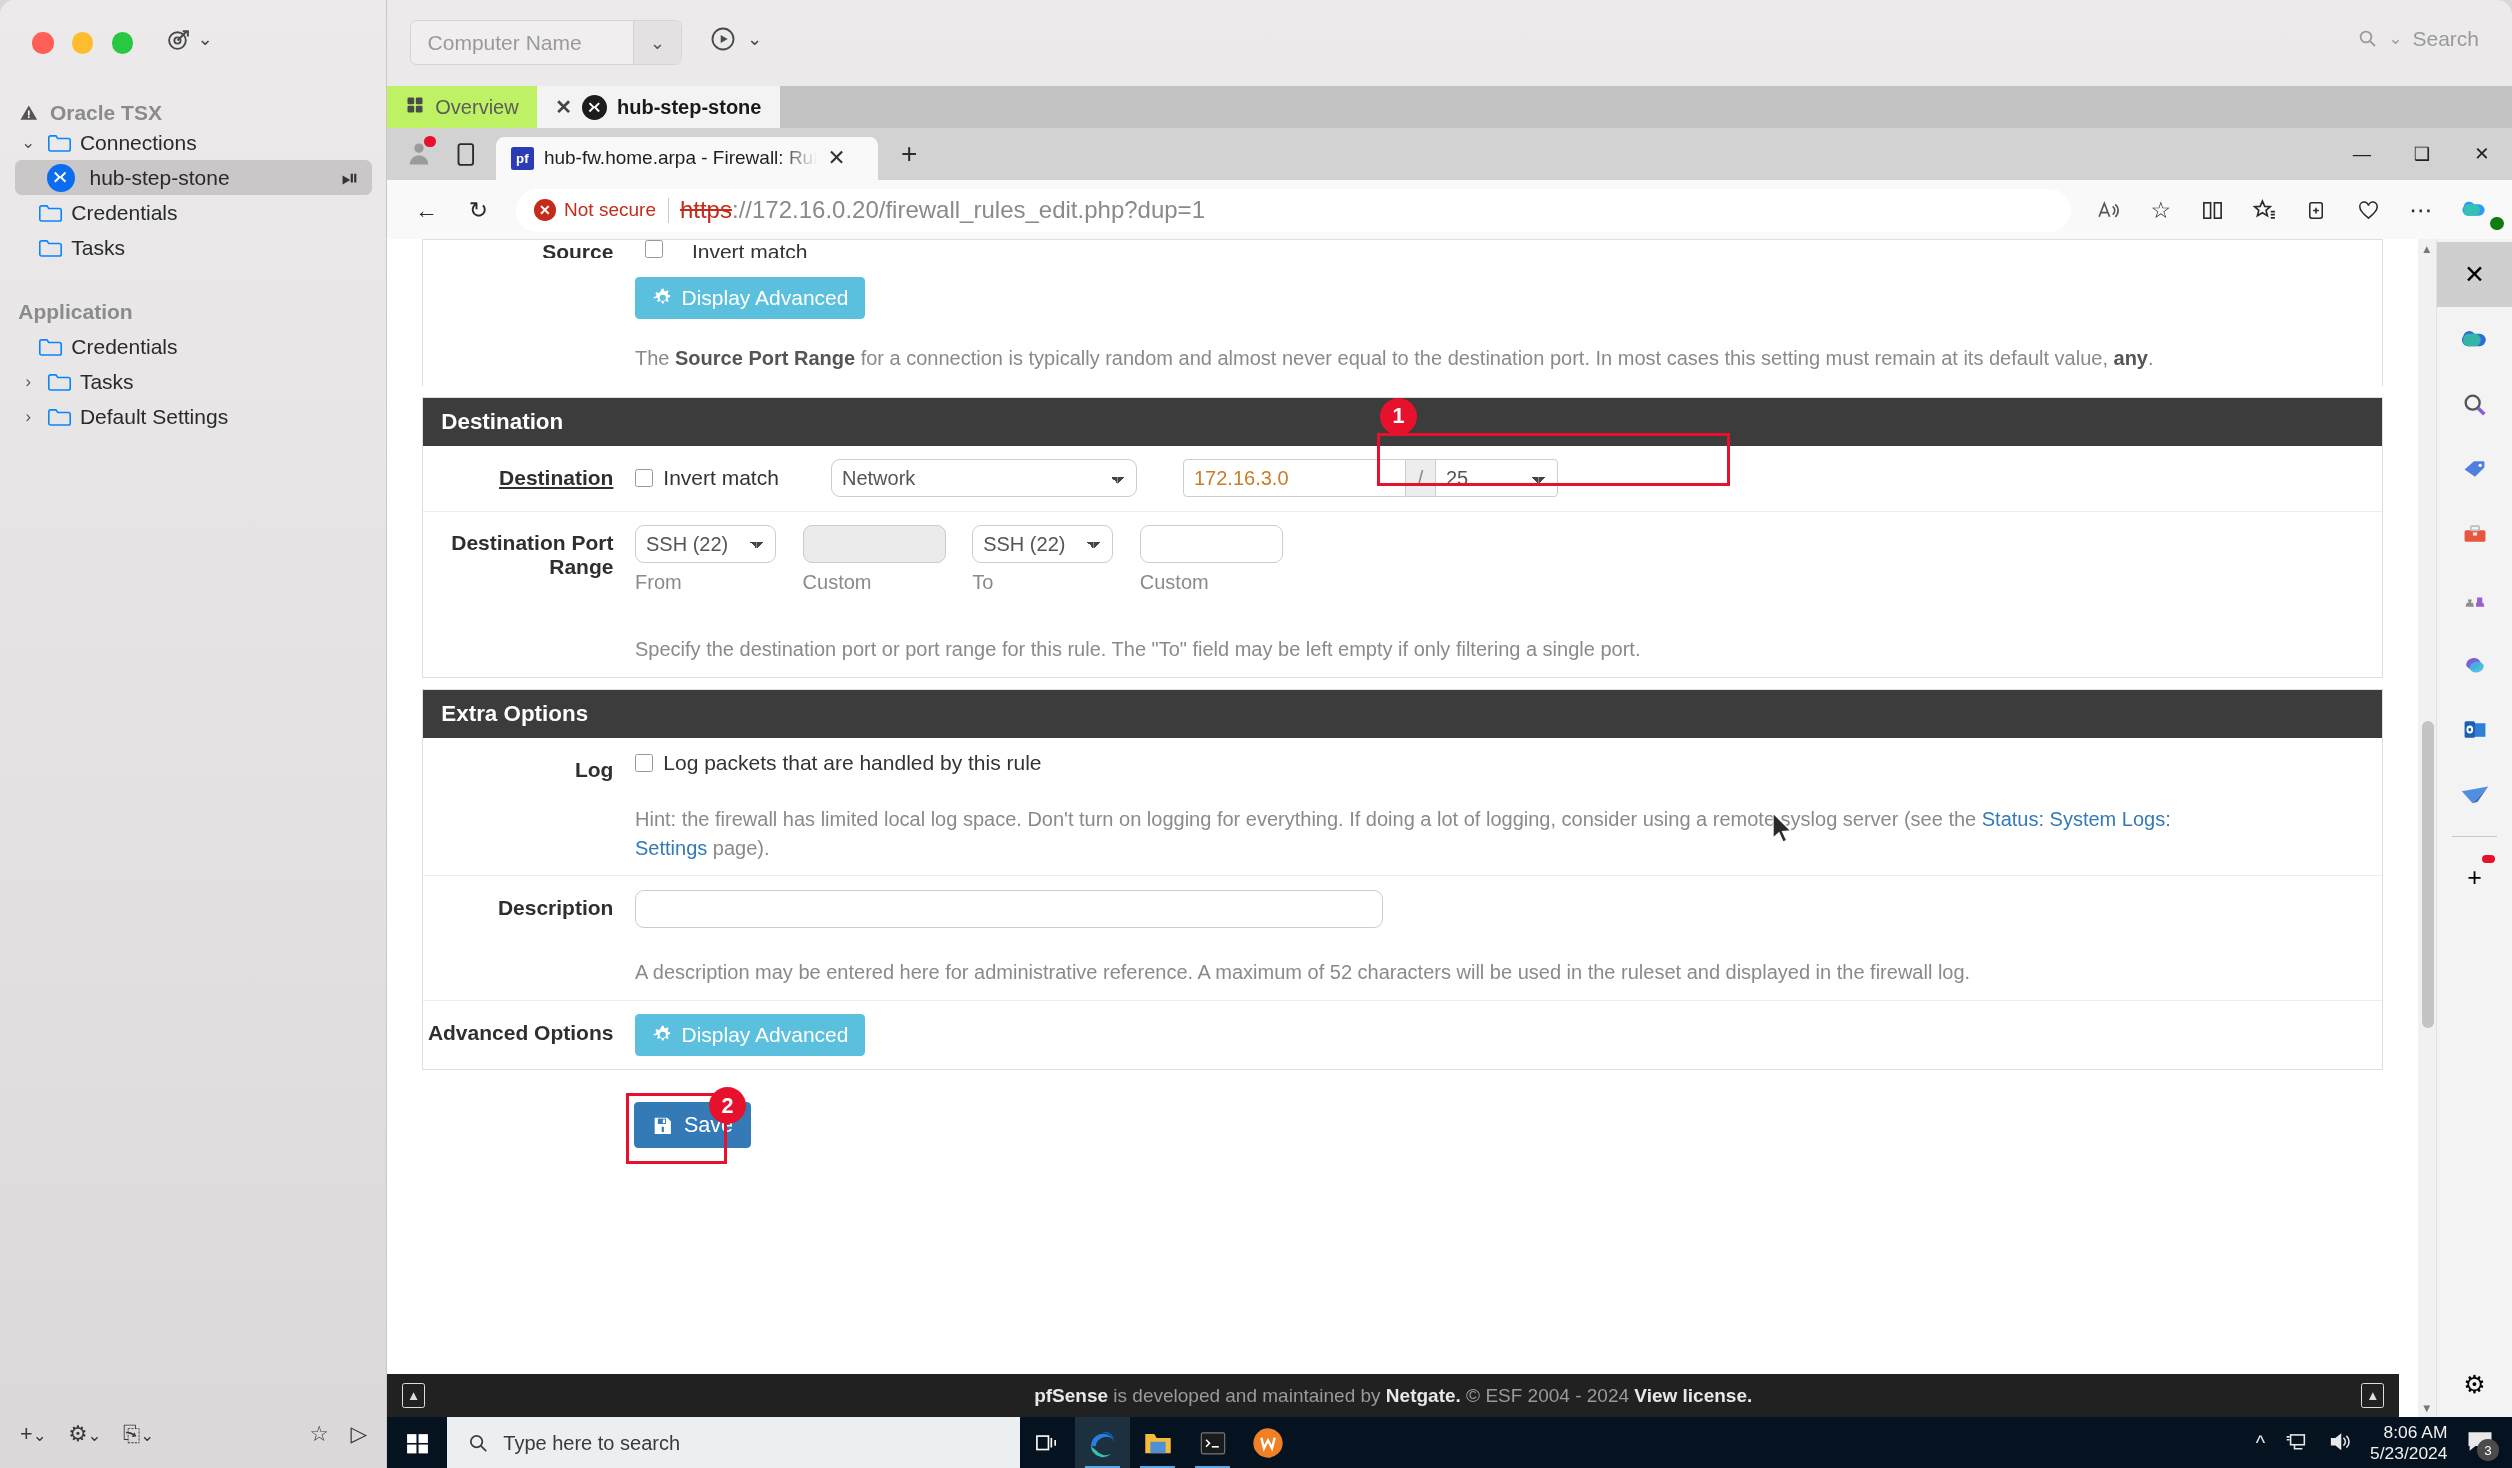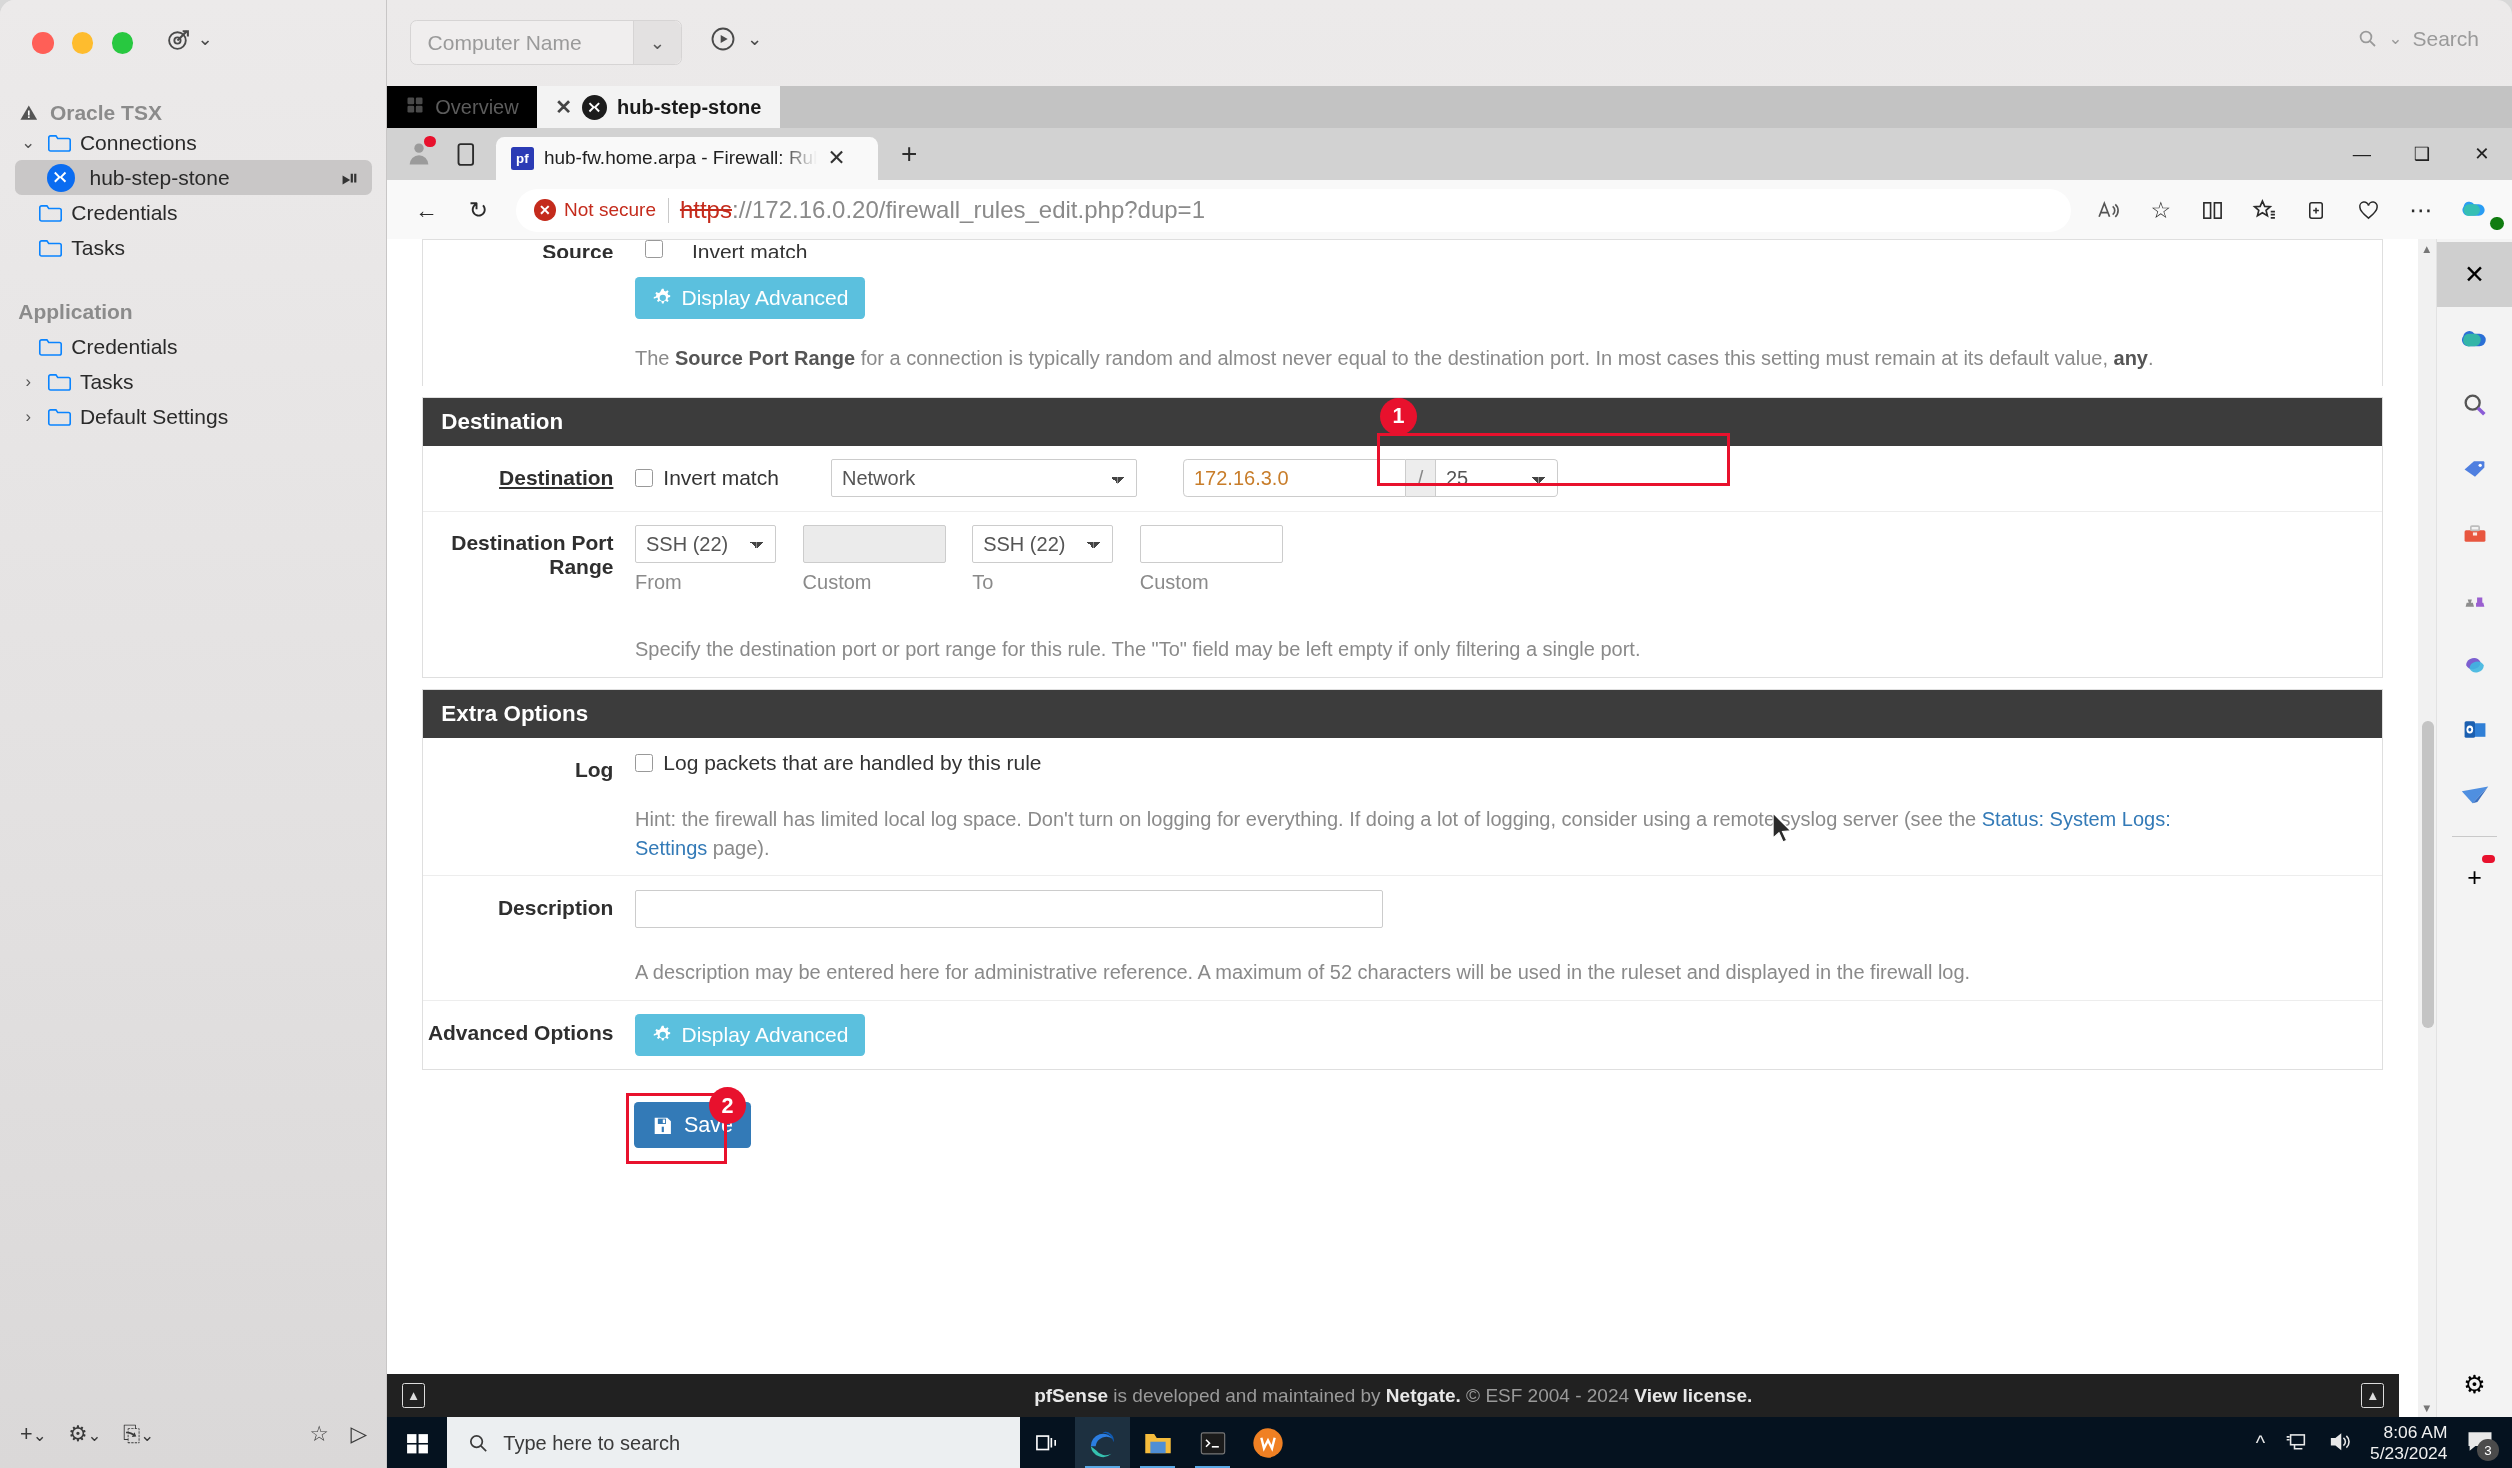--- a/index.html
+++ b/index.html
@@ -48,21 +48,21 @@
   
   #tabstrip {
     position: absolute; left: 387px; top: 86px; right: 0; height: 42px;
     background: #c3c3c3;
     display: flex; align-items: flex-end;
   }
   .rdp-tab {
     height: 42px; display: flex; align-items: center; gap: 10px;
     padding: 0 18.3px; font-size: 20px; color: #3a3a3a; cursor: default;
   }
-  .rdp-tab.inactive { background: #000000; color: #5c5c5c; }
+  .rdp-tab.inactive { background: #bef264; color: #5c5c5c; }
   .rdp-tab.active { background: #f3f3f3; color: #1a1a1a; font-weight: 600; }
 
   
   #win-desktop {
     position: absolute; left: 387px; top: 128px; right: 0; bottom: 0;
     background: #f3f3f3;
   }
 
   
   #edge-tabbar {
@@ -131,21 +131,21 @@
   .frow { display: flex; align-items: flex-start; padding: 13.3px 0; border-bottom: 0.8px solid #ededed; }
   .flabel { width: 212px; text-align: right; padding-right: 21.6px; font-weight: 700; font-size: 21px; color: #2f2f2f; padding-top: 6.6px;}
   .flabel.link { font-weight: 700; text-decoration: underline; }
   .fctl { flex: 1; display: flex; align-items: flex-start; gap: 17px; flex-wrap: wrap; }
 
   .chk { width: 18.3px; height: 18.3px; border: 0.8px solid #999; border-radius: 2.5px; background:#fff; display:inline-block; flex:none;}
   .chk-wrap { display: flex; align-items: center; gap: 10px; font-size: 21px; color: #333; padding-top: 5px; }
 
   select.pf, input.pf {
     font-family: "Liberation Sans", sans-serif; font-size: 20px; color: #555;
-    border: 0.8px solid #ccc; border-radius: 2px; background: #fff;
+    border: 0.8px solid #ccc; border-radius: 9px; background: #fff;
     height: 38px; padding: 0 10px;
   }
   select.pf { appearance: none; background-image:
       linear-gradient(45deg, transparent 50%, #444 50%),
       linear-gradient(135deg, #444 50%, transparent 50%);
     background-position: calc(100% - 18.3px) 16.6px, calc(100% - 11.6px) 16.6px;
     background-size: 6.6px 6.6px, 6.6px 6.6px; background-repeat: no-repeat; padding-right: 35px; }
   input.pf.disabled { background: #ebebeb; }
 
   .helptext { font-size: 20px; color: #8a8a8a; line-height: 1.42; padding: 8.3px 0 0 0; max-width: 1554px; }

